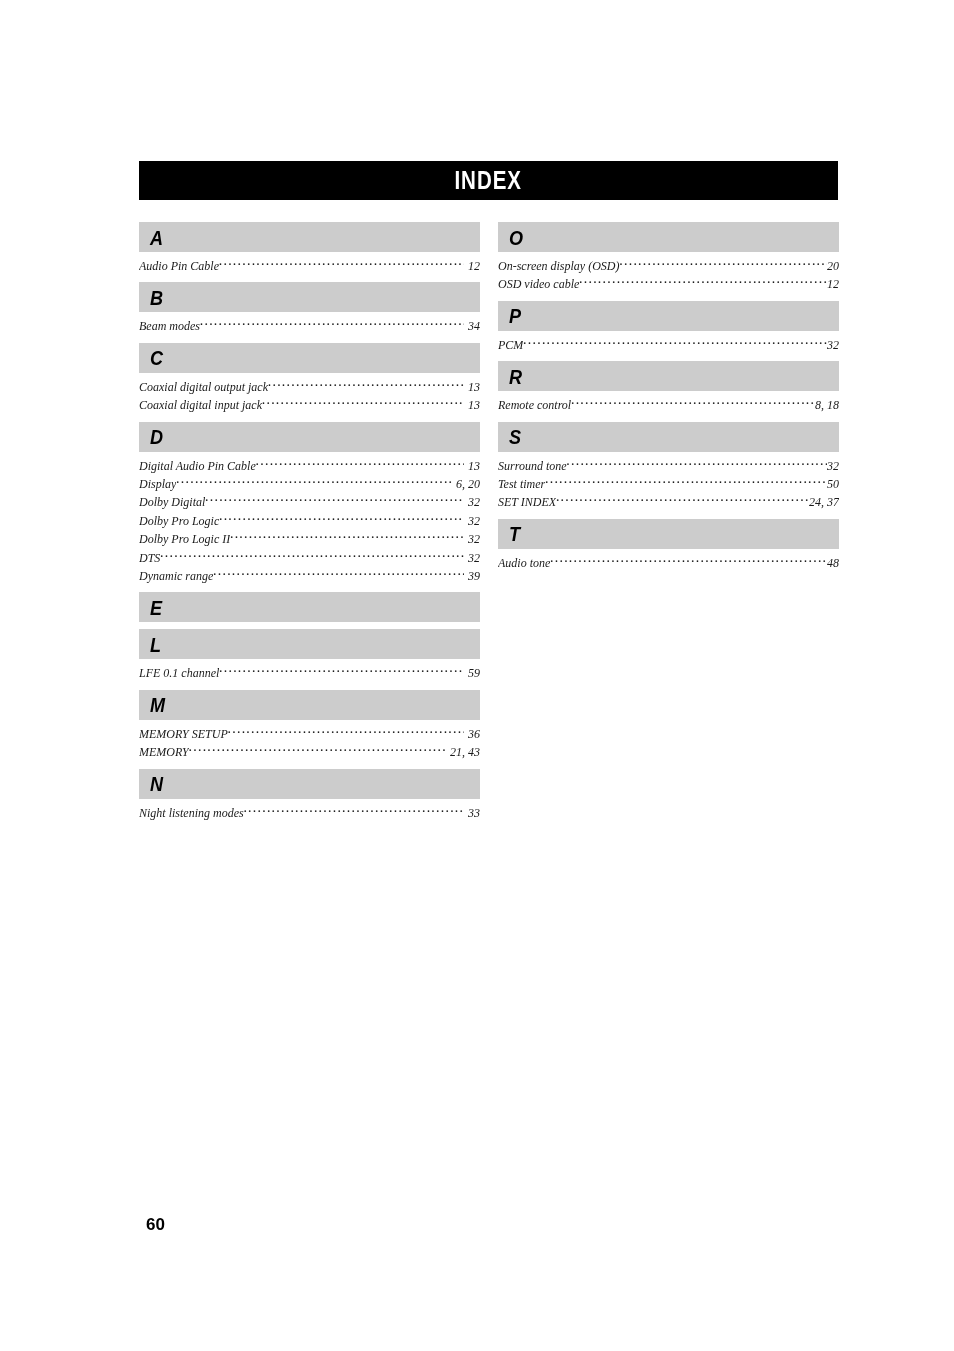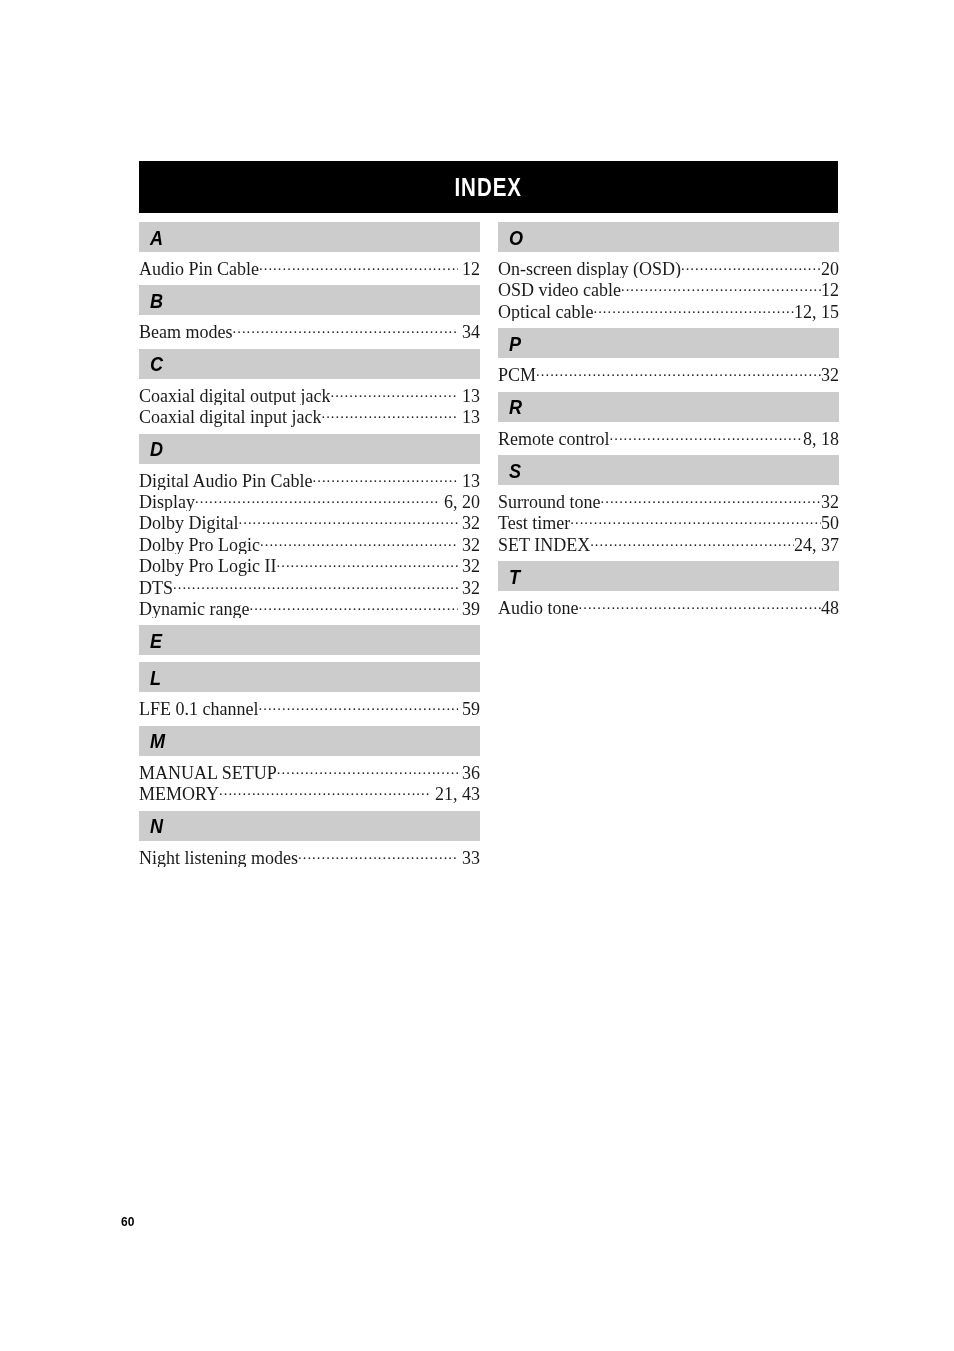--- a/index.html
+++ b/index.html
@@ -22,21 +22,21 @@
     width: 954px;
     height: 1351px;
   }
 
   
   .index-banner {
     position: absolute;
     left: 139px;
     top: 161px;
     width: 699px;
-    height: 52px;
+    height: 39px;
     background: #000000;
     color: #ffffff;
     display: flex;
     align-items: center;
     justify-content: center;
   }
   .index-banner .banner-text {
     font-family: "Liberation Sans", "DejaVu Sans", sans-serif;
     font-weight: bold;
     font-size: 25px;
@@ -89,25 +89,26 @@
 
   
   .entries {
     margin: 0;
     padding: 0;
     list-style: none;
   }
   .entry {
     display: flex;
     align-items: baseline;
-    font-size: 18px;
+    font-size: 12px;
     line-height: 18.4px;
     color: #1a1a1a;
     white-space: nowrap;
     overflow: hidden;
+    font-style: italic;
   }
   .entry .entry-label {
     flex: 0 1 auto;
     overflow: hidden;
     text-overflow: clip;
   }
   .entry .leader {
     flex: 1 1 auto;
     overflow: hidden;
     margin: 0 0px;
@@ -129,25 +130,25 @@
     flex: 0 0 auto;
     text-align: left;
   }
   
   .entry.gap .entry-page { padding-left: 4px; }
   .entry.gap .leader { margin-right: 0px; }
 
   
   .page-number {
     position: absolute;
-    left: 121px;
+    left: 146px;
     top: 1215px;
     font-family: "Liberation Sans", "DejaVu Sans", sans-serif;
     font-weight: bold;
-    font-size: 12px;
+    font-size: 17px;
     color: #000000;
   }
 </style>
 </head>
 <body>
 
 <div class="page">
 
   <div class="index-banner">
     <span class="banner-text">INDEX</span>
@@ -254,21 +255,21 @@
               <span class="entry-page">59</span>
             </li>
           </ul>
         </div>
         <div class="section">
           <div class="letter-bar">
             <span class="letter">M</span>
           </div>
           <ul class="entries">
             <li class="entry gap">
-              <span class="entry-label">MANUAL SETUP</span>
+              <span class="entry-label">MEMORY SETUP</span>
               <span class="leader"></span>
               <span class="entry-page">36</span>
             </li>
             <li class="entry gap">
               <span class="entry-label">MEMORY</span>
               <span class="leader"></span>
               <span class="entry-page">21, 43</span>
             </li>
           </ul>
         </div>
@@ -294,25 +295,20 @@
             <li class="entry">
               <span class="entry-label">On-screen display (OSD)</span>
               <span class="leader"></span>
               <span class="entry-page">20</span>
             </li>
             <li class="entry">
               <span class="entry-label">OSD video cable</span>
               <span class="leader"></span>
               <span class="entry-page">12</span>
             </li>
-            <li class="entry">
-              <span class="entry-label">Optical cable</span>
-              <span class="leader"></span>
-              <span class="entry-page">12, 15</span>
-            </li>
           </ul>
         </div>
         <div class="section">
           <div class="letter-bar">
             <span class="letter">P</span>
           </div>
           <ul class="entries">
             <li class="entry">
               <span class="entry-label">PCM</span>
               <span class="leader"></span>

